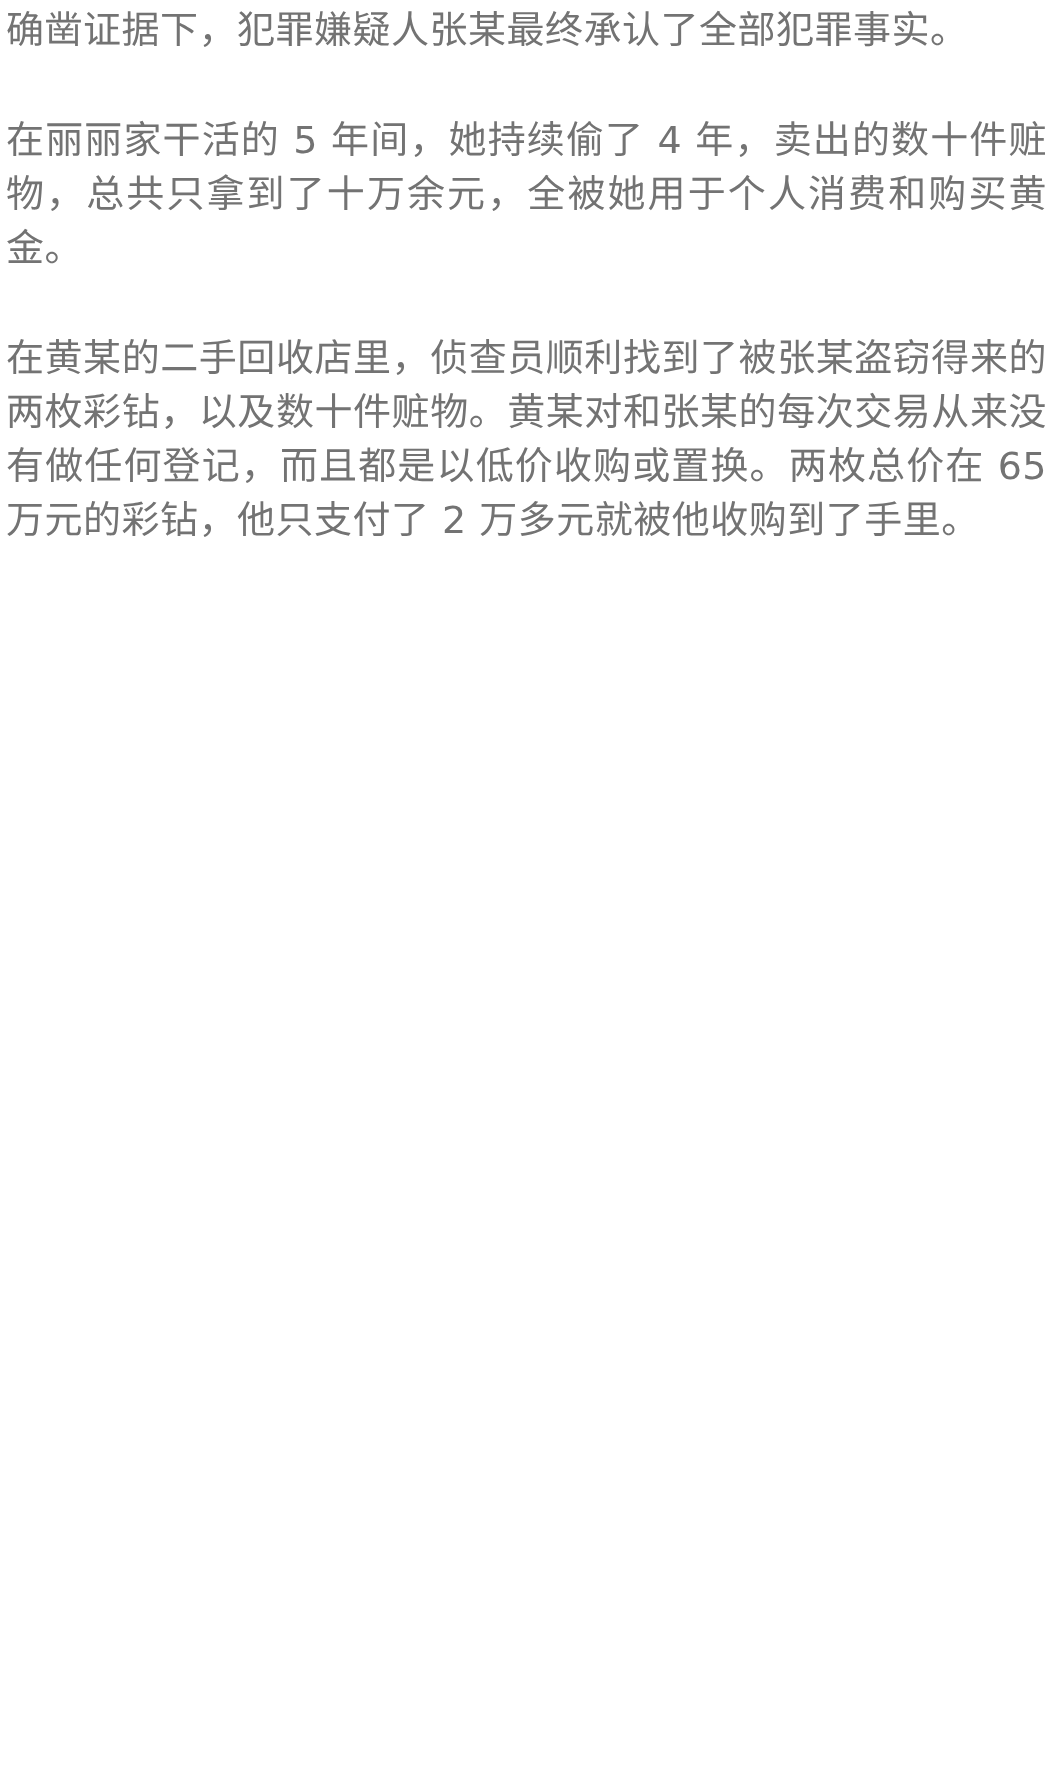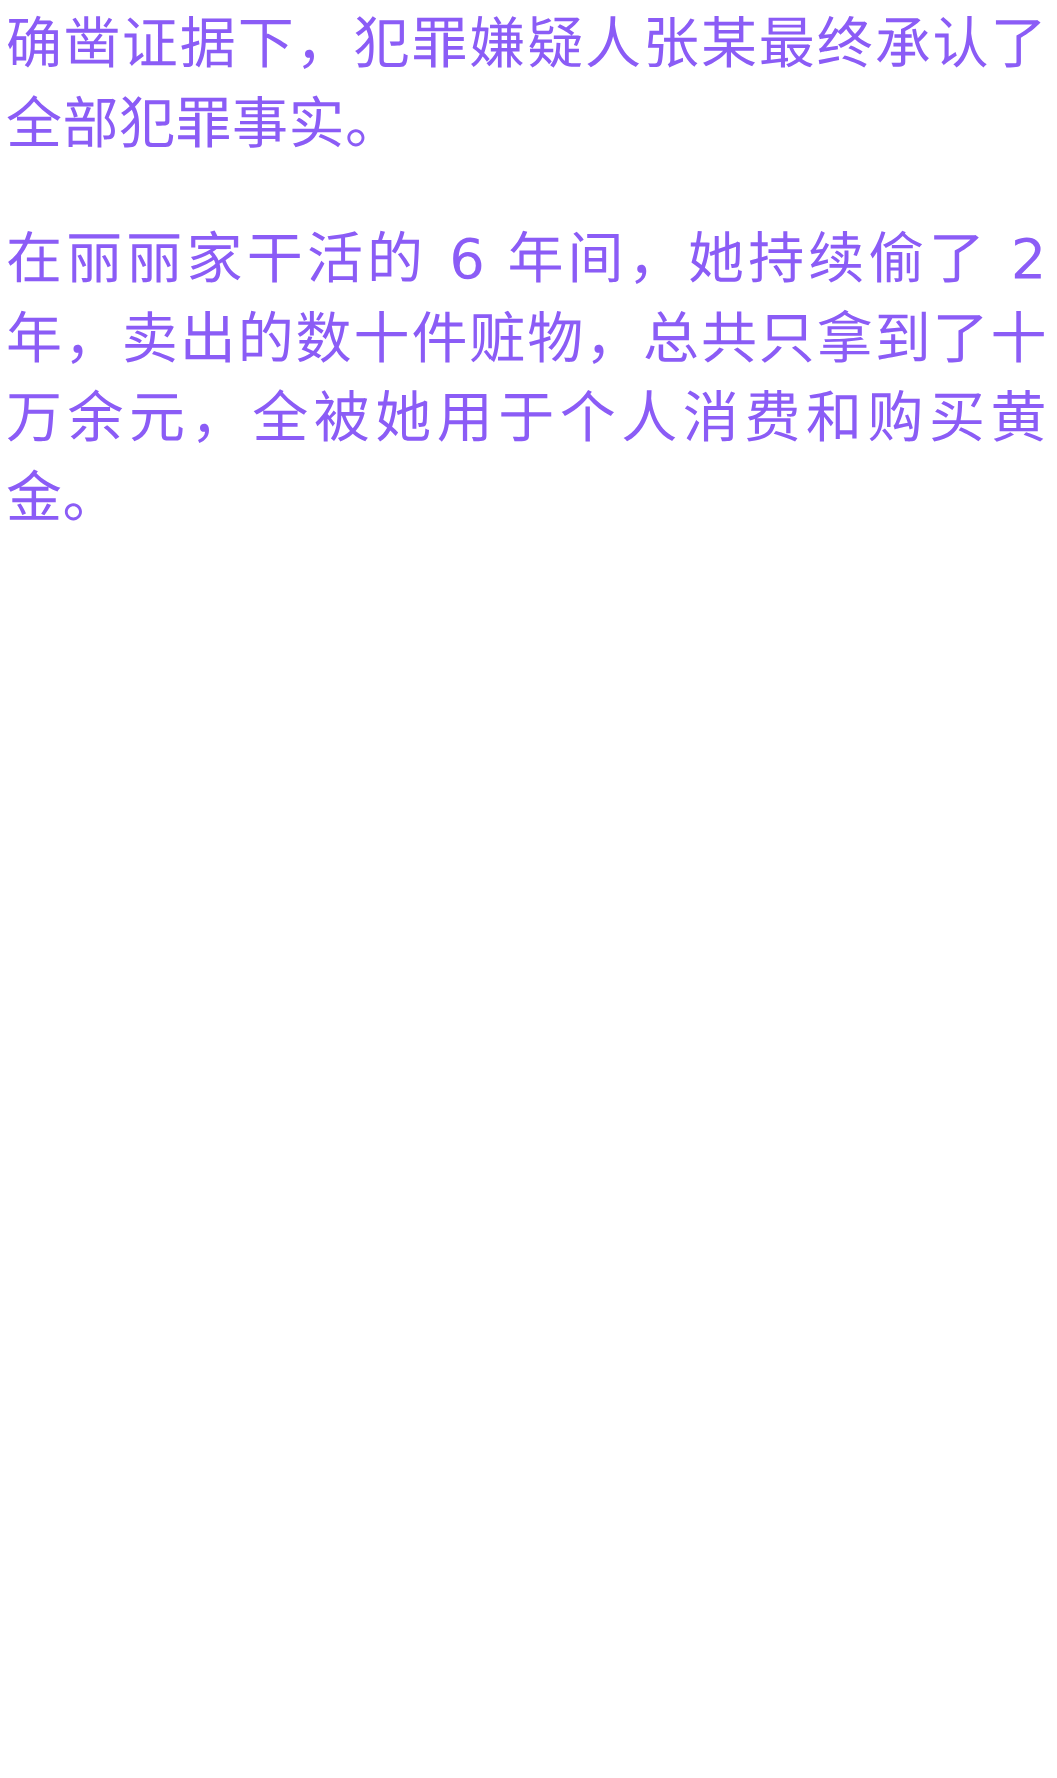--- a/index.html
+++ b/index.html
@@ -14,36 +14,37 @@
     font-family: "DejaVu Sans", "Liberation Sans", sans-serif;
     color: #1a1a1a;
     -webkit-font-smoothing: antialiased;
   }
   .article {
     box-sizing: border-box;
     width: 1057px;
     padding: 0 10px 0 6px;
   }
   .para {
-    font-size: 56px;
+    font-size: 38px;
     line-height: 1.42;
     letter-spacing: 0.5px;
     text-align: justify;
     text-justify: inter-ideograph;
     margin: 0 0 56px 0;
     font-weight: 400;
-    color: #8b5cf6;
+    color: #737373;
     word-break: break-all;
   }
   .para:first-child {
     margin-top: 4px;
   }
   .para:last-child {
     margin-bottom: 0;
   }
 </style>
 </head>
 <body>
 
 <div class="article">
   <p class="para">确凿证据下，犯罪嫌疑人张某最终承认了全部犯罪事实。</p>
-  <p class="para">在丽丽家干活的 6 年间，她持续偷了 2 年，卖出的数十件赃物，总共只拿到了十万余元，全被她用于个人消费和购买黄金。</p>
+  <p class="para">在丽丽家干活的 5 年间，她持续偷了 4 年，卖出的数十件赃物，总共只拿到了十万余元，全被她用于个人消费和购买黄金。</p>
+  <p class="para">在黄某的二手回收店里，侦查员顺利找到了被张某盗窃得来的两枚彩钻，以及数十件赃物。黄某对和张某的每次交易从来没有做任何登记，而且都是以低价收购或置换。两枚总价在 65 万元的彩钻，他只支付了 2 万多元就被他收购到了手里。</p>
 </div>
 
 </body></html>

